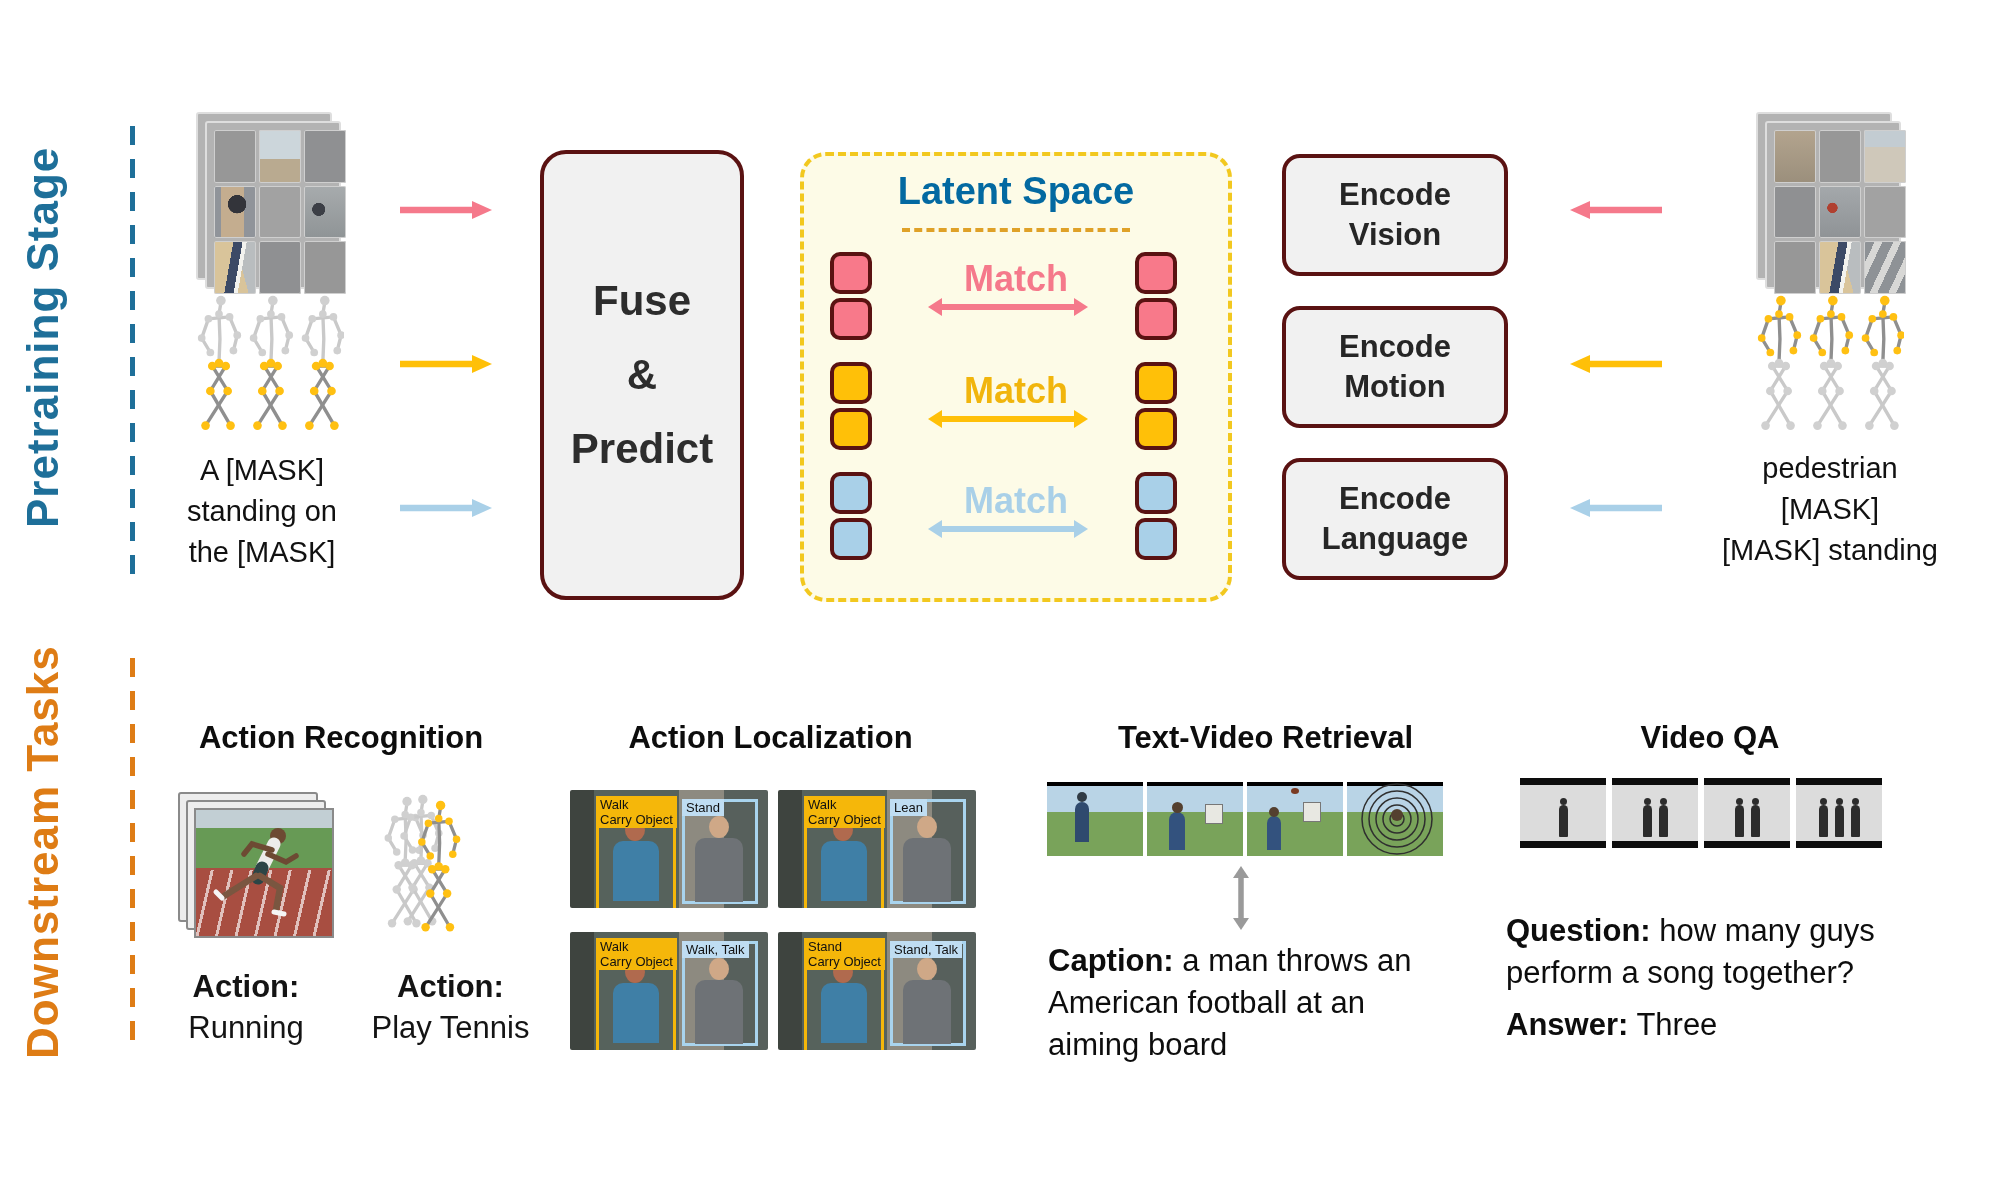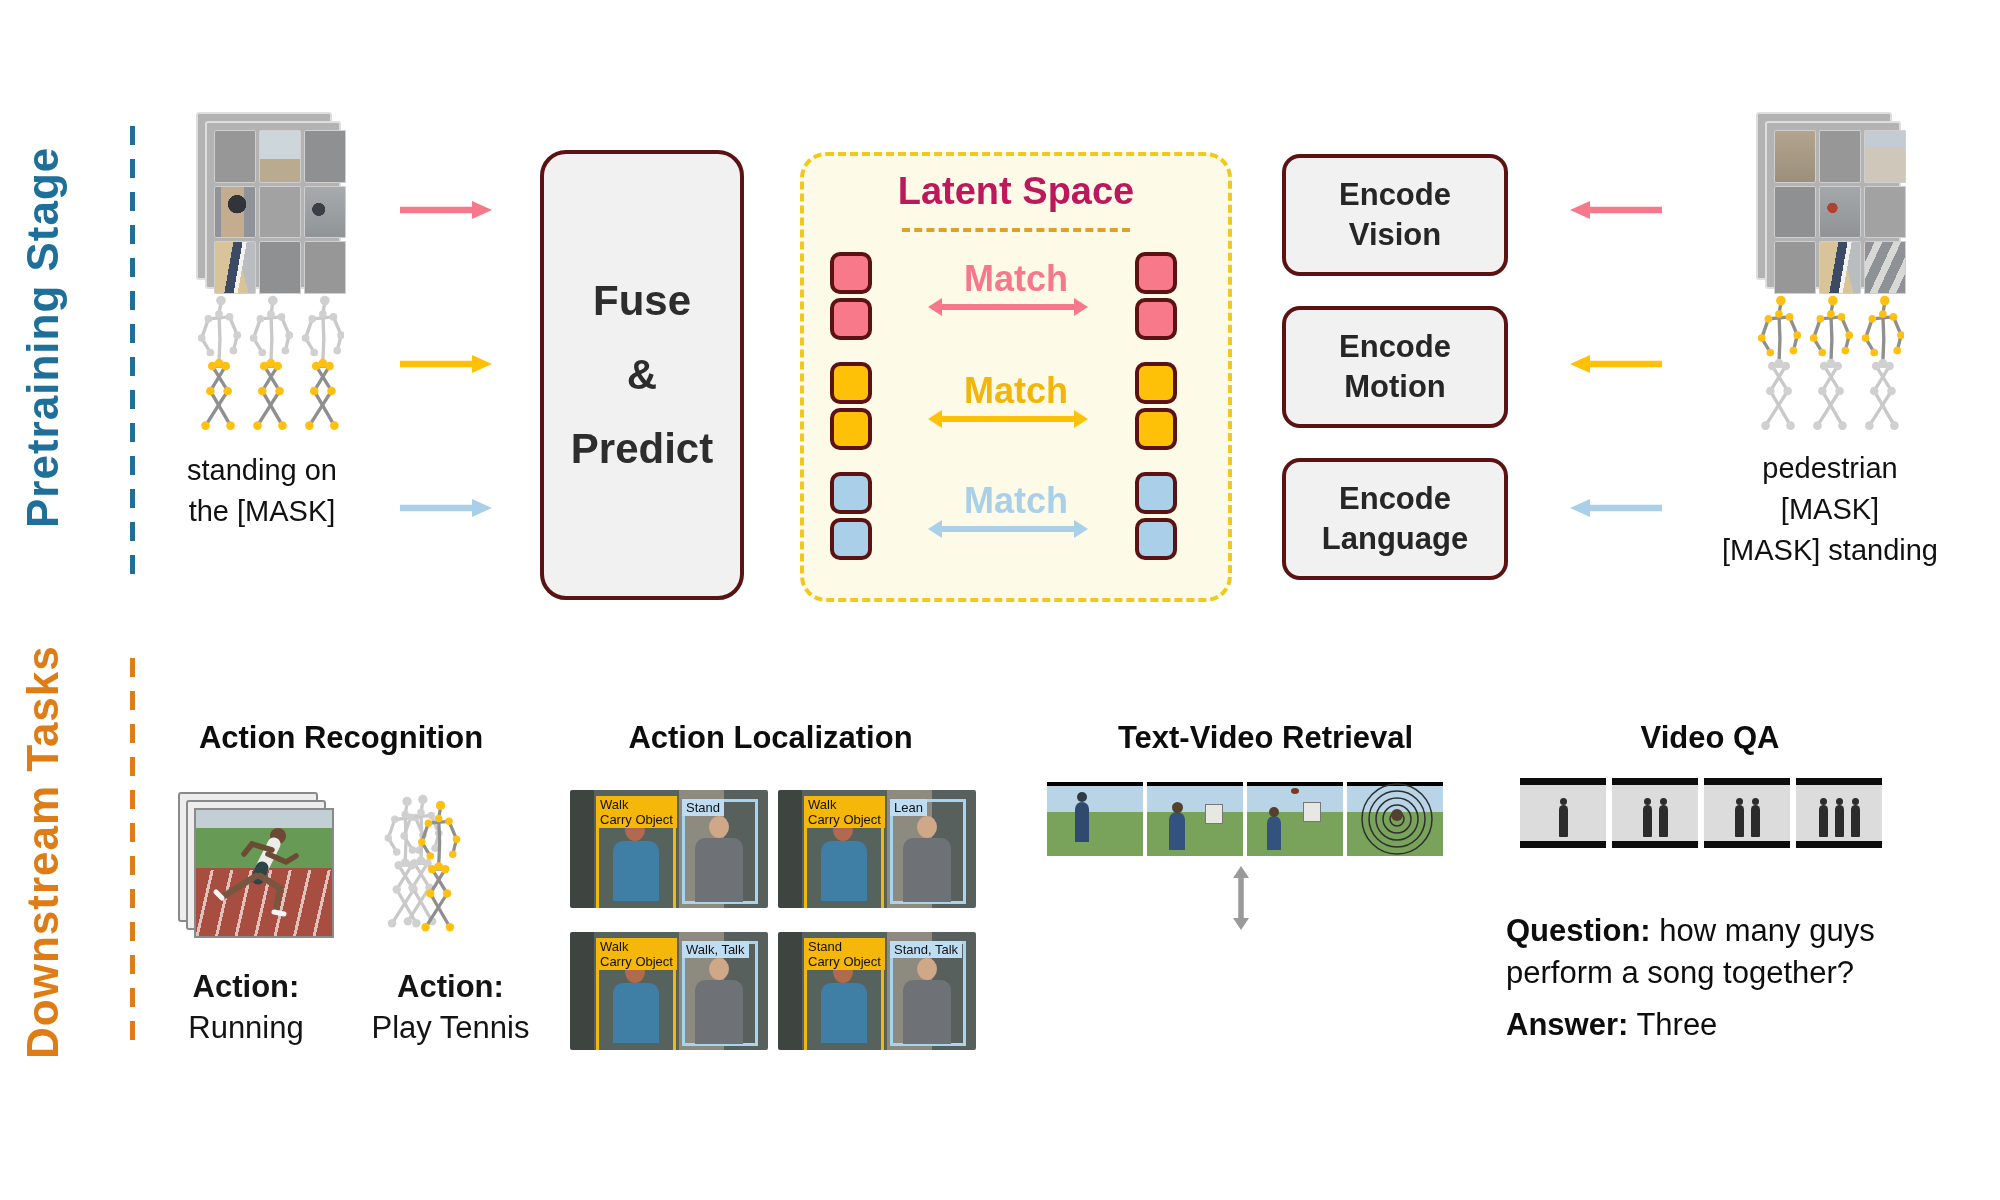--- a/index.html
+++ b/index.html
@@ -47,21 +47,21 @@
   .fuse-box{width:196px;height:442px;background:#F1F1F1;border:4px solid #5A1212;border-radius:26px;
             display:flex;flex-direction:column;align-items:center;justify-content:center;gap:26px;
             font-weight:bold;font-size:42px;color:#2d2d2d;}
   .encode-box{width:218px;height:114px;background:#F1F1F1;border:4px solid #5A1212;border-radius:18px;
             display:flex;flex-direction:column;align-items:center;justify-content:center;
             font-weight:bold;font-size:31px;line-height:40px;color:#262626;}
 
   
   .latent{width:424px;height:442px;background:#FDFBE7;border:4px dashed #F2C81F;border-radius:26px;}
   .latent-title{position:absolute;left:0;top:14px;width:100%;text-align:center;
-                font-weight:bold;font-size:38px;color:#be185d;}
+                font-weight:bold;font-size:38px;color:#0369a1;}
   .latent-underline{position:absolute;left:98px;top:72px;width:228px;border-top:4px dashed #DFA128;}
   .token{position:absolute;width:42px;height:42px;border:4px solid #5A1212;border-radius:10px;box-sizing:border-box;}
   .token.pink{background:#F8798A;}
   .token.gold{background:#FFC008;}
   .token.blue{background:#A9D0E8;}
   .match-label{position:absolute;width:224px;left:100px;text-align:center;font-weight:bold;font-size:36px;}
   .match-label.pink{color:#F5798B;}
   .match-label.gold{color:#F1B50C;}
   .match-label.blue{color:#A9D0E8;}
 
@@ -204,20 +204,21 @@
           <use href="#sk-up-g"></use>
           <use href="#sk-lo-a"></use>
         </g>
       <g transform="translate(110,0)">
           <use href="#sk-up-g"></use>
           <use href="#sk-lo-a"></use>
         </g>
     </svg>
 
     <div class="abs mask-text" style="left:132px;top:450px;width:260px;">
+      <div>A [MASK]</div>
       <div>standing on</div>
       <div>the [MASK]</div>
     </div>
 
     <svg class="abs" style="left:398px;top:198px;" width="96" height="24" viewBox="0 0 96 24">
         <g stroke="#F5798B" fill="#F5798B">
           <use href="#arrow-right-shape"></use>
         </g>
       </svg>
     <svg class="abs" style="left:398px;top:352px;" width="96" height="24" viewBox="0 0 96 24">
@@ -489,20 +490,24 @@
     </div>
 
     <svg class="abs" style="left:1228px;top:264px;" width="26" height="68" viewBox="0 0 26 68">
       <g stroke="#9a9a9a" fill="#9a9a9a">
         <line x1="13" y1="13" x2="13" y2="55" stroke-width="5.5"></line>
         <polygon points="5,14 13,2 21,14" stroke="none"></polygon>
         <polygon points="5,54 13,66 21,54" stroke="none"></polygon>
       </g>
     </svg>
 
+    <div class="abs qa-text" style="left:1048px;top:340px;width:405px;">
+      <b>Caption:</b>
+      <span>a man throws an American football at an aiming board</span>
+    </div>
 
     <div class="abs task-title" style="left:1535px;top:120px;width:350px;">Video QA</div>
 
     <div class="qa-frame" style="left:1520px;top:178px;">
       <div class="musician"></div>
     </div>
     <div class="qa-frame" style="left:1612px;top:178px;">
       <div class="musician"></div>
       <div class="musician"></div>
     </div>

